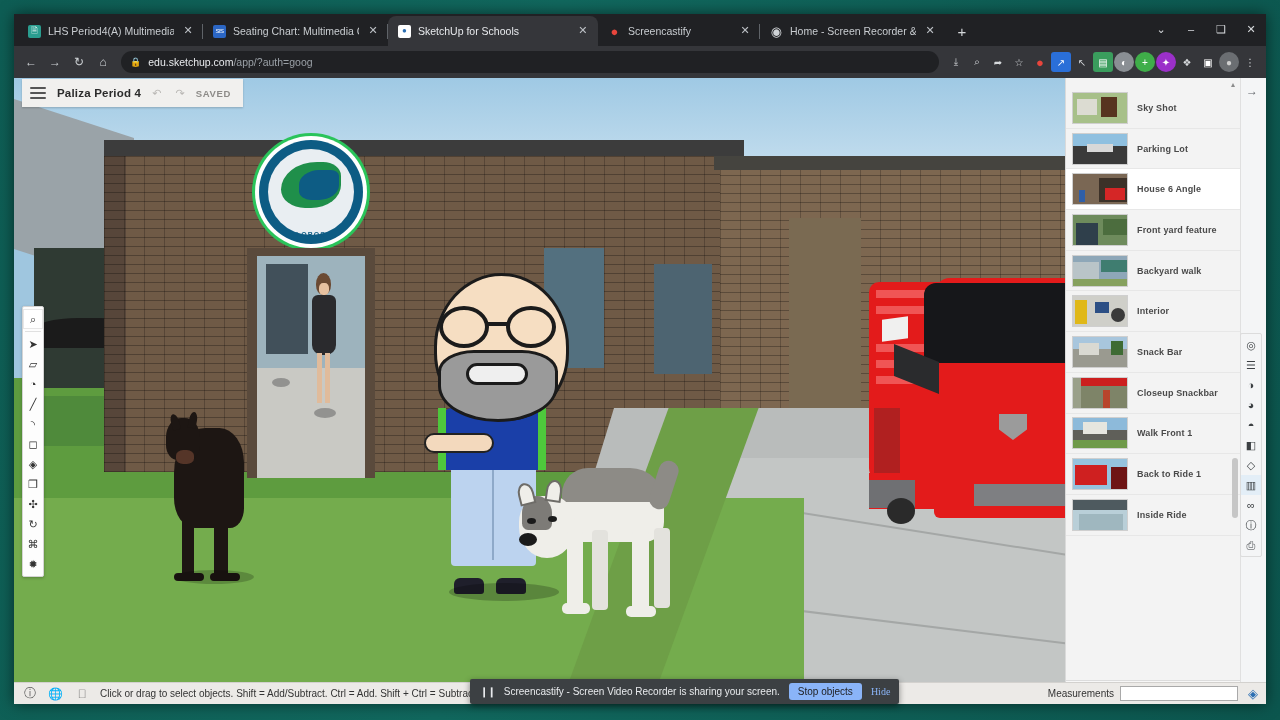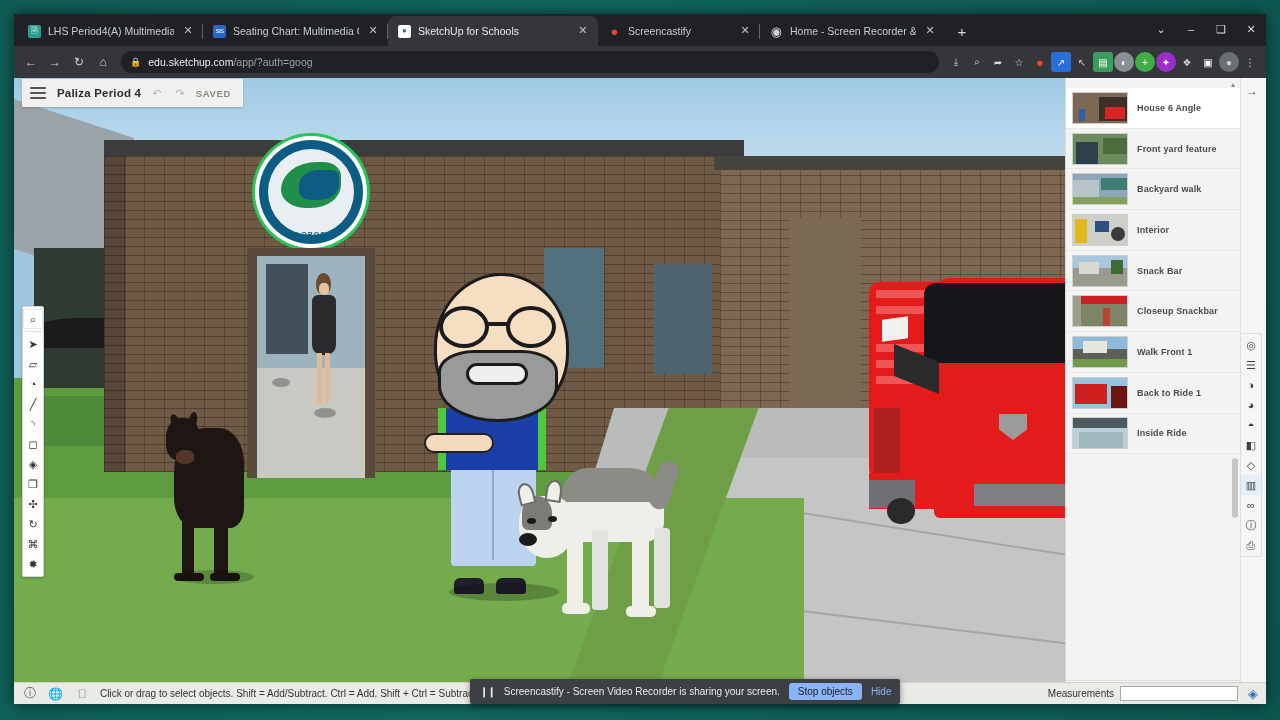--- a/index.html
+++ b/index.html
@@ -259,21 +259,21 @@
     height: 25px; background: #3c4043; color: #e8eaed;
     display: flex; align-items: center; gap: 9px; padding: 0 9px 0 10px;
     border-radius: 2px; font-size: 10px;
     box-shadow: 0 2px 6px rgba(0,0,0,.45);
   }
   .toast .pause { letter-spacing: -1px; font-size: 10px; }
   .toast .stop {
     background: #8ab4f8; color: #202124; border-radius: 3px;
     padding: 3px 9px; font-size: 10px;
   }
-  .toast .hide { color: #8ab4f8; font-size: 10px; }
+  .toast .hide { color: #8ab4f8; font-size: 10px; font-family: Liberation Serif, serif; }
 
   
   .cursor { position: absolute; left: 1005px; top: 610px; color:#111; font-size: 14px;}
 </style>
 </head>
 <body>
 
 <div id="desktop"></div>
 
 <div id="browser">
@@ -509,21 +509,35 @@
     <div class="ghost" style="top:16px;right:1px;">0</div>
     <div class="ghost" style="top:100px;right:1px;">-22</div>
 
     <div class="scenes">
       <div class="scenes-top">
         <span class="caret-up">▴</span>
       </div>
 
       <div class="scene-list">
 
-
+        <div class="scene">
+          <div class="thumb" style="background:#a7c089">
+            <div style="position:absolute;left:4px;top:6px;width:20px;height:16px;background:#dcdcd2"></div>
+            <div style="position:absolute;left:28px;top:4px;width:16px;height:20px;background:#57341f"></div>
+          </div>
+          <div class="scene-label">Sky Shot</div>
+        </div>
+
+        <div class="scene">
+          <div class="thumb" style="background:#8fc0e0">
+            <div style="position:absolute;left:0;bottom:0;width:100%;height:18px;background:#3a3a3a"></div>
+            <div style="position:absolute;left:14px;top:10px;width:26px;height:8px;background:#d8d8d8"></div>
+          </div>
+          <div class="scene-label">Parking Lot</div>
+        </div>
 
 
         <div class="scene sel">
           <div class="thumb" style="background:#7a6754">
             <div style="position:absolute;left:26px;top:4px;width:28px;height:24px;background:#3c3128"></div>
             <div style="position:absolute;left:32px;top:14px;width:20px;height:12px;background:#d52626"></div>
             <div style="position:absolute;left:6px;top:16px;width:6px;height:12px;background:#2f5fa8"></div>
           </div>
           <div class="scene-label">House 6 Angle</div>
         </div>

